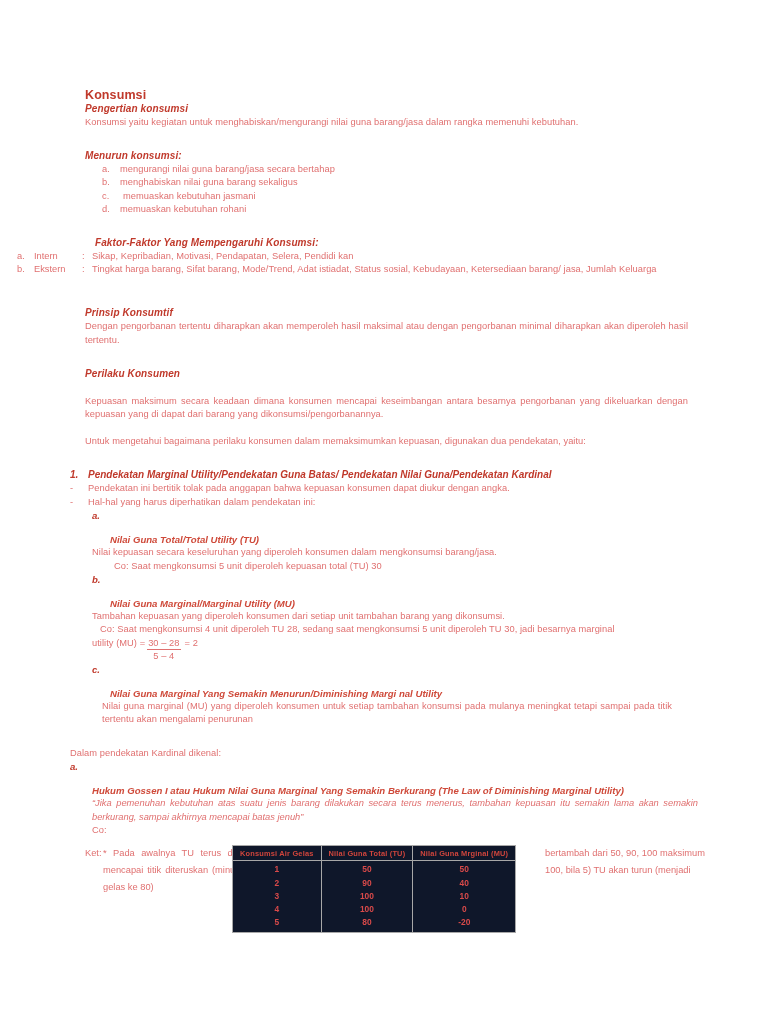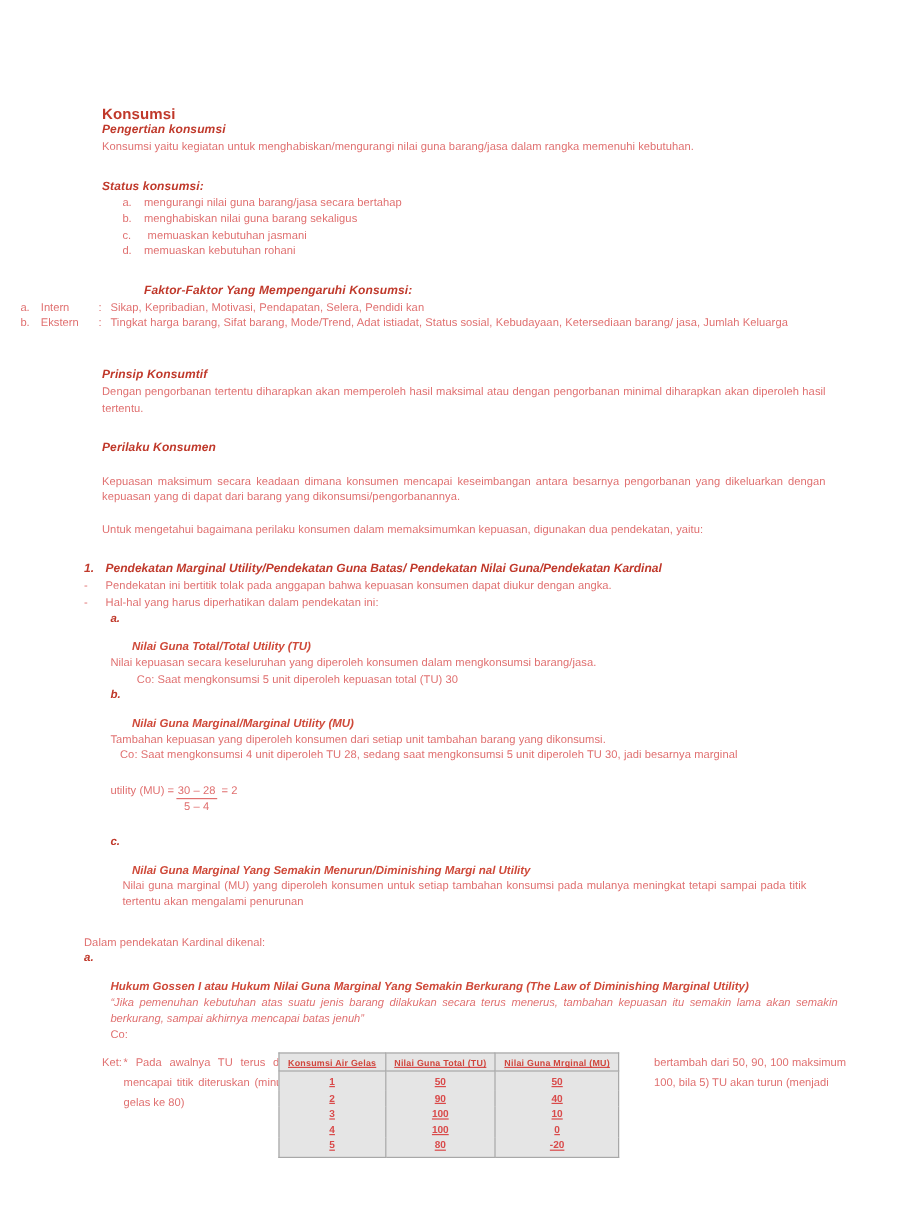--- a/index.html
+++ b/index.html
@@ -61,21 +61,21 @@
     font-style: italic;
     color: #cf4a3a;
     line-height: 13.5px;
     margin-top: 24px;
   }
   .spacer-md { height: 14px; }
   .spacer-lg { height: 20px; }
 
   
   .ind-85  { margin-left: 85px; }
-  .ind-95  { margin-left: 120px; }
+  .ind-95  { margin-left: 95px; }
   .ind-17  { margin-left: 17px; }
   .w-block-wide { width: 620px; }
 
   
   .row { display: flex; }
   .marker {
     flex: 0 0 auto;
     font-size: 9.3px;
     line-height: 13.2px;
     color: #e07070;
@@ -102,21 +102,21 @@
   .kv .k-lbl  { width: 48px; flex: 0 0 48px; }
   .kv .k-col  { width: 10px; flex: 0 0 10px; }
   .kv .k-val  { flex: 1 1 auto; max-width: 600px; }
 
   
   .frac-line { display: flex; align-items: baseline; }
   .frac {
     display: inline-block;
     text-align: center;
     vertical-align: middle;
-    margin: 16px 2px;
+    margin: 0 2px;
   }
   .frac .num {
     border-bottom: 1px solid #e07070;
     padding: 0 1px;
     display: block;
     line-height: 12px;
   }
   .frac .den {
     display: block;
     line-height: 12px;
@@ -158,24 +158,23 @@
     text-align: justify;
     text-align-last: left;
   }
   .tbl-wrap {
     position: absolute;
     left: 147px;
     top: 0px;
   }
   table.utility {
     border-collapse: collapse;
-    background: #e5e5e5;
+    background: #0f172a;
     font-size: 8px;
     color: #d94a4a;
-    text-decoration: underline;
   }
   table.utility th {
     border: 1px solid #a8a8a8;
     font-weight: bold;
     font-size: 7.4px;
     padding: 3px 7px 2px 7px;
     text-align: center;
     white-space: nowrap;
     color: #d0453c;
     letter-spacing: 0.2px;
@@ -210,21 +209,21 @@
 
     <div class="ind-85">
       <h1 class="title">Konsumsi</h1>
       <div class="head-it">Pengertian konsumsi</div>
       <div class="body-txt w-block-wide">Konsumsi yaitu kegiatan untuk menghabiskan/mengurangi nilai guna barang/jasa dalam rangka memenuhi kebutuhan.</div>
     </div>
 
     <div class="spacer-lg"></div>
 
     <div class="ind-85">
-      <div class="head-it">Status konsumsi:</div>
+      <div class="head-it">Menurun konsumsi:</div>
       <div class="ind-17">
         <div class="row">
           <span class="marker" style="width:18px">a.</span>
           <span class="rtxt body-txt">mengurangi nilai guna barang/jasa secara bertahap</span>
         </div>
         <div class="row">
           <span class="marker" style="width:18px">b.</span>
           <span class="rtxt body-txt">menghabiskan nilai guna barang sekaligus</span>
         </div>
         <div class="row">

